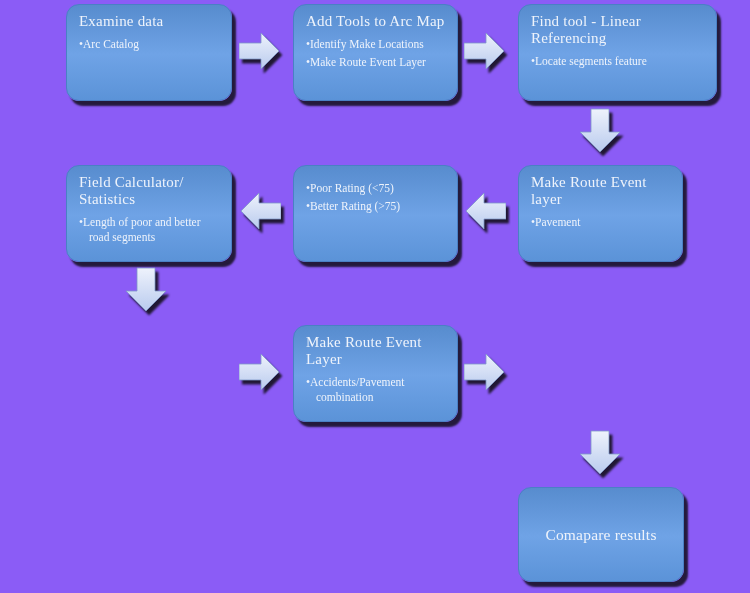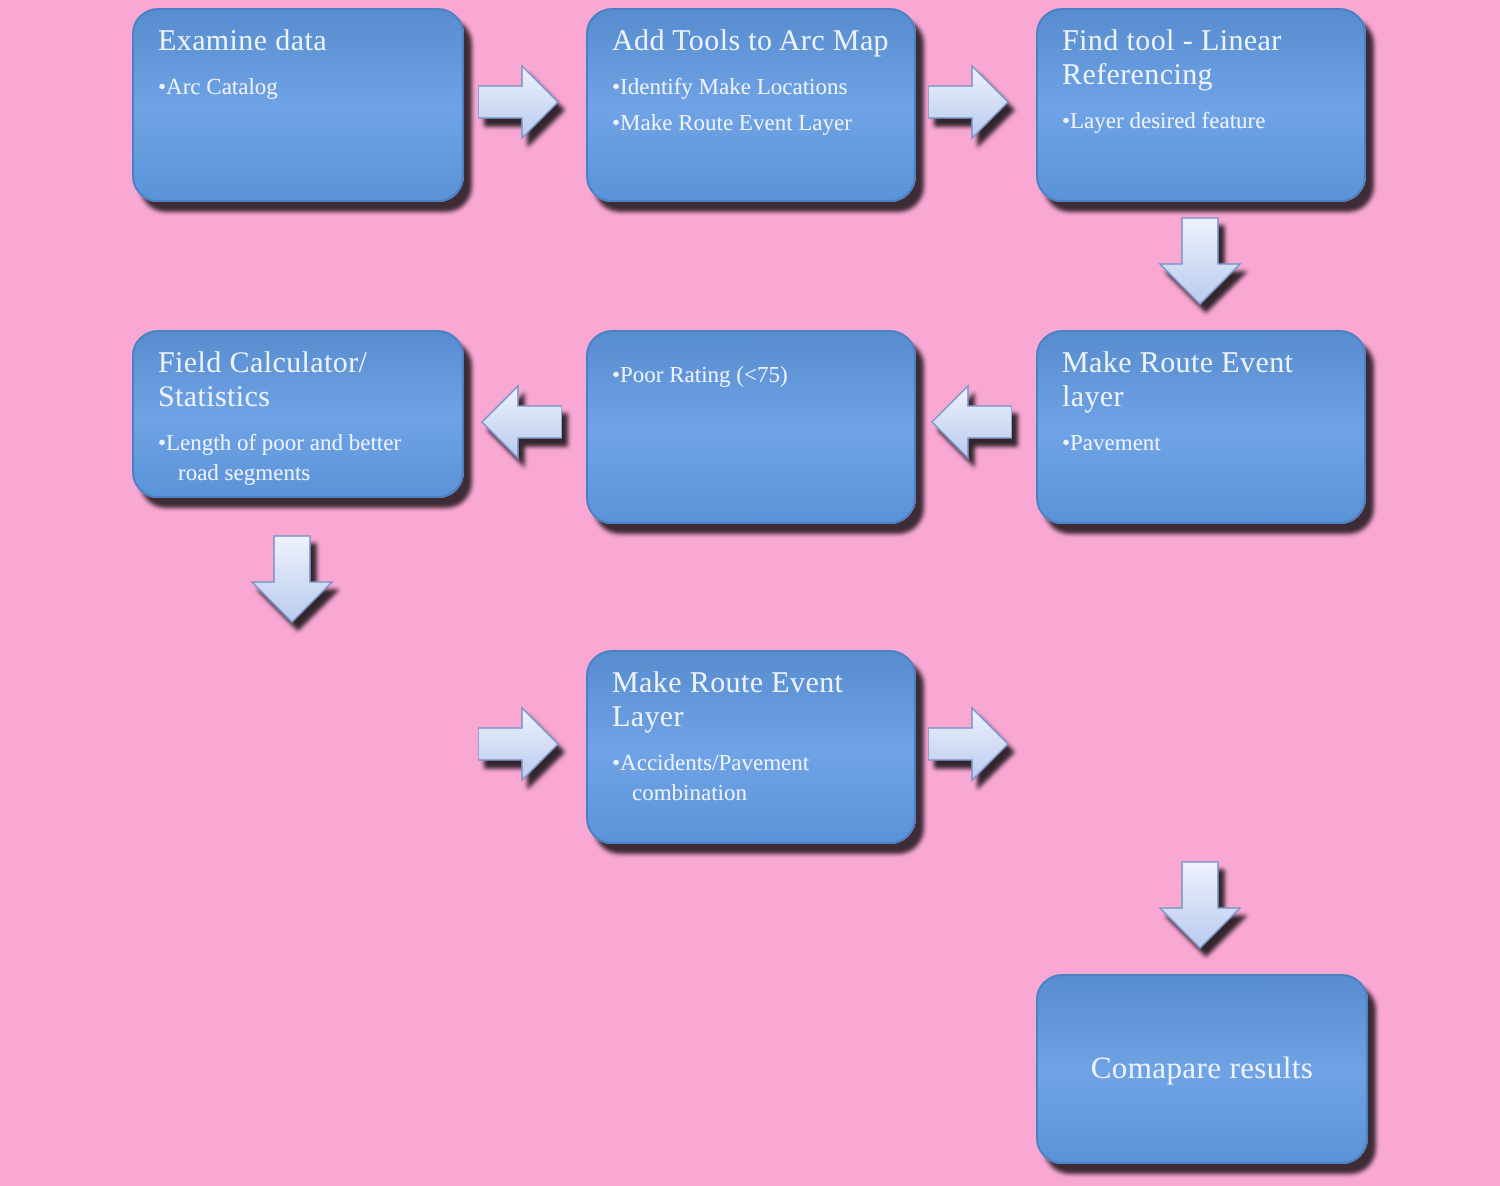--- a/index.html
+++ b/index.html
@@ -4,21 +4,21 @@
 <style>
   html, body { margin: 0; padding: 0; }
   body {
     font-family: "Liberation Serif", "DejaVu Serif", serif;
     background: #47704f;
   }
   .canvas {
     position: relative;
     width: 750px;
     height: 593px;
-    background: #f9a8d4;
+    background: #8b5cf6;
     overflow: hidden;
   }
   .box {
     position: absolute;
     box-sizing: border-box;
     border-radius: 13px;
     background: linear-gradient(180deg, #578cce 0%, #6fa3e6 52%, #5b93d8 100%);
     border: 1px solid #4a80c4;
     box-shadow: 4px 5px 2px rgba(8,8,8,0.78);
     color: #eef3fb;
@@ -90,24 +90,24 @@
   <svg class="arrow" style="left:464px; top:31px" width="42" height="40" viewBox="0 0 42 40">
     <defs>
         <linearGradient id="ag2" x1="0" y1="0" x2="0" y2="1">
       <stop offset="0" stop-color="#eef2fc"></stop>
           <stop offset="1" stop-color="#b9cbee"></stop>
     </linearGradient>
       </defs>
     <polygon points="0,12 22,12 22,2 40,20 22,38 22,28 0,28" fill="url(#ag2)" stroke="#7e97c8" stroke-width="0.8"></polygon>
   </svg>
 
-  <div class="box" style="left:518px; top:4px; width:165px; height:97px">
+  <div class="box" style="left:518px; top:4px; width:199px; height:97px">
     <h3>Find tool - Linear Referencing</h3>
     <ul>
-      <li>Layer desired feature</li>
+      <li>Locate segments feature</li>
     </ul>
   </div>
 
   <svg class="arrow" style="left:578px; top:108px" width="44" height="46" viewBox="0 0 44 46">
     <defs>
         <linearGradient id="ag3" x1="0" y1="0" x2="0" y2="1">
       <stop offset="0" stop-color="#eef2fc"></stop>
           <stop offset="1" stop-color="#b9cbee"></stop>
     </linearGradient>
       </defs>
@@ -127,34 +127,35 @@
       <stop offset="0" stop-color="#eef2fc"></stop>
           <stop offset="1" stop-color="#b9cbee"></stop>
     </linearGradient>
       </defs>
     <polygon points="42,12 20,12 20,2 2,20 20,38 20,28 42,28" fill="url(#ag4)" stroke="#7e97c8" stroke-width="0.8"></polygon>
   </svg>
 
   <div class="box" style="left:293px; top:165px; width:165px; height:97px">
     <ul>
       <li>Poor Rating (&lt;75)</li>
+      <li>Better Rating (&gt;75)</li>
     </ul>
   </div>
 
   <svg class="arrow" style="left:239px; top:191px" width="42" height="40" viewBox="0 0 42 40">
     <defs>
         <linearGradient id="ag5" x1="0" y1="0" x2="0" y2="1">
       <stop offset="0" stop-color="#eef2fc"></stop>
           <stop offset="1" stop-color="#b9cbee"></stop>
     </linearGradient>
       </defs>
     <polygon points="42,12 20,12 20,2 2,20 20,38 20,28 42,28" fill="url(#ag5)" stroke="#7e97c8" stroke-width="0.8"></polygon>
   </svg>
 
-  <div class="box" style="left:66px; top:165px; width:166px; height:84px">
+  <div class="box" style="left:66px; top:165px; width:166px; height:97px">
     <h3>Field Calculator/ Statistics</h3>
     <ul>
       <li>Length of poor and better road segments</li>
     </ul>
   </div>
 
   <svg class="arrow" style="left:124px; top:267px" width="44" height="46" viewBox="0 0 44 46">
     <defs>
         <linearGradient id="ag6" x1="0" y1="0" x2="0" y2="1">
       <stop offset="0" stop-color="#eef2fc"></stop>

